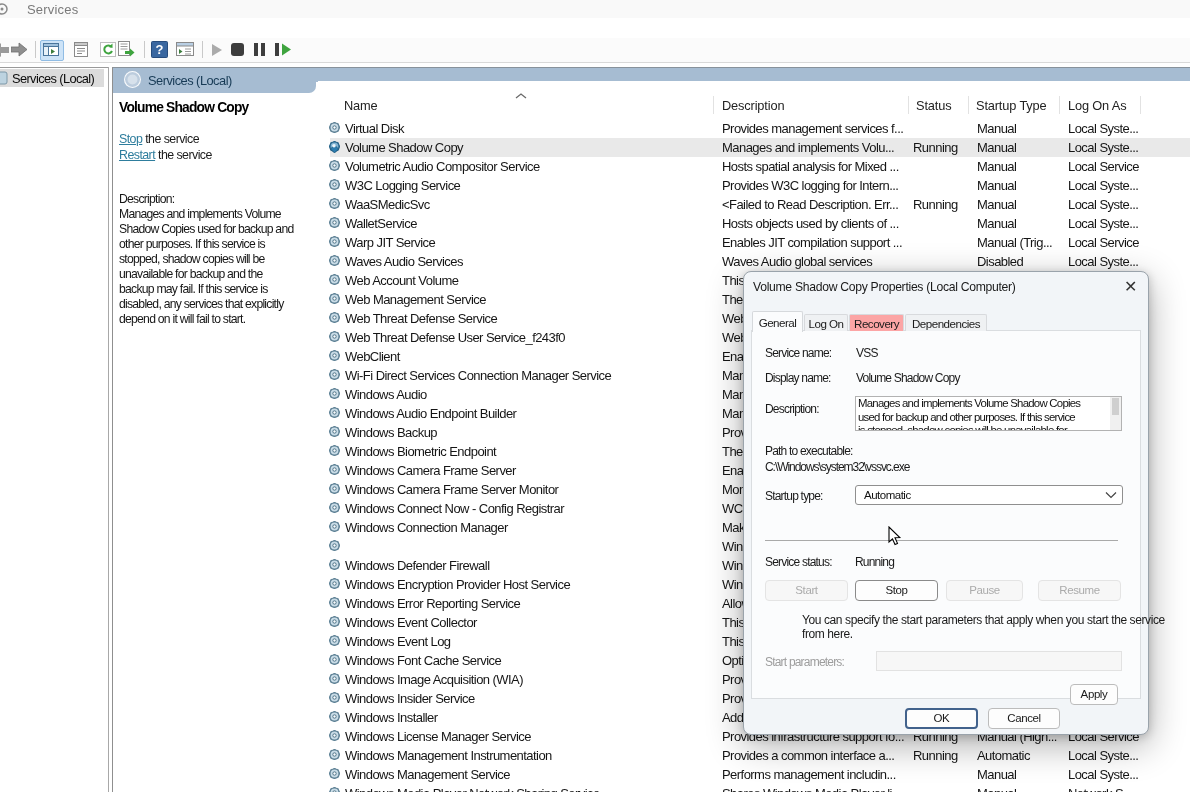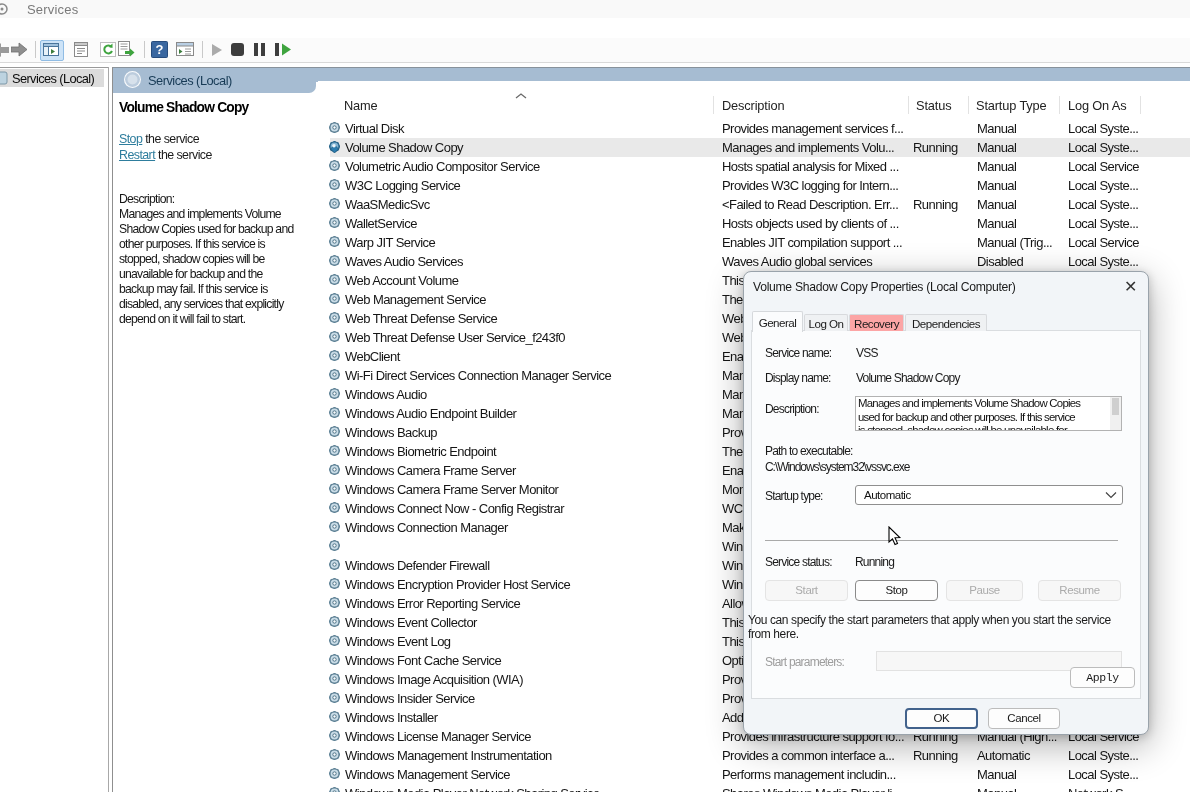--- a/index.html
+++ b/index.html
@@ -60,21 +60,21 @@
 #descsb div{position:absolute;left:2px;top:1px;width:7px;height:17px;background:#cfcfcf;}
 #combo{left:855px;top:485px;width:268px;height:20px;background:#fff;border:1px solid #8f8f8f;border-radius:3px;box-sizing:border-box;z-index:8;}
 #combotxt{left:864px;top:489px;font-size:11.5px;letter-spacing:-0.5px;color:#111;z-index:8;}
 #sepline{left:765px;top:540px;width:353px;height:1px;background:#a9a9a9;z-index:8;}
 .btn{position:absolute;height:21px;box-sizing:border-box;background:#fdfdfd;border:1px solid #bcbcbc;border-radius:4px;font-size:11.5px;letter-spacing:-0.4px;color:#1a1a1a;text-align:center;line-height:19px;z-index:8;}
 .btn.dis{background:#f7f7f7;border-color:#e4e4e4;color:#ababab;}
 #btnStop{border-color:#8a8a8a;}
 #parafield{left:876px;top:651px;width:246px;height:20px;background:#f7f7f7;border:1px solid #e2e2e2;box-sizing:border-box;z-index:8;}
 #btnOK{left:905px;top:708px;width:73px;border:2px solid #42628c;line-height:17px;}
 #btnCancel{left:988px;top:708px;width:72px;}
-#btnApply{left:1070px;top:667px;width:65px;font-family:Liberation Mono, monospace;}
+#btnApply{left:1070px;top:684px;width:48px;}
 #cursor{left:888px;top:526px;z-index:9;}
 </style>
 </head>
 <body>
 <div id="win">
 <svg width="0" height="0" style="position:absolute">
       <defs>
 <g id="gear">
 <g stroke="#5f8296" stroke-width="2.1" fill="none">
 <line x1="6.5" y1="1" x2="6.5" y2="12"></line>
@@ -562,21 +562,21 @@
 <svg class="abs" style="left:1105px;top:491px;z-index:8" width="12" height="8">
       <path d="M1 1.5 L6 6.5 L11 1.5" fill="none" stroke="#444" stroke-width="1.2"></path>
     </svg>
 <div class="abs" id="sepline"></div>
 <div class="lbl" style="left:765px;top:555px">Service status:</div>
 <div class="lbl" style="left:855px;top:555px">Running</div>
 <div class="btn dis" style="left:765px;top:580px;width:83px">Start</div>
 <div class="btn" id="btnStop" style="left:855px;top:580px;width:83px">Stop</div>
 <div class="btn dis" style="left:946px;top:580px;width:77px">Pause</div>
 <div class="btn dis" style="left:1038px;top:580px;width:83px">Resume</div>
-<div class="lbl" style="left:748px;top:613px;white-space:nowrap;letter-spacing:-0.4px">You can specify the start parameters that apply when you start the service<br>from here.</div>
+<div class="lbl" style="left:802px;top:613px;white-space:nowrap;letter-spacing:-0.4px">You can specify the start parameters that apply when you start the service<br>from here.</div>
 <div class="lbl" style="left:765px;top:655px;color:#9d9d9d">Start parameters:</div>
 <div class="abs" id="parafield"></div>
 <div class="btn" id="btnOK">OK</div>
 <div class="btn" id="btnCancel">Cancel</div>
 <div class="btn" id="btnApply">Apply</div>
 <svg class="abs" id="cursor" width="16" height="22">
       <path d="M1 1 L1 16 L4.5 12.8 L7 18.5 L9.5 17.4 L7 11.8 L11.8 11.6 Z" fill="#fff" stroke="#000" stroke-width="1.1"></path>
     </svg>
 </div>
 

